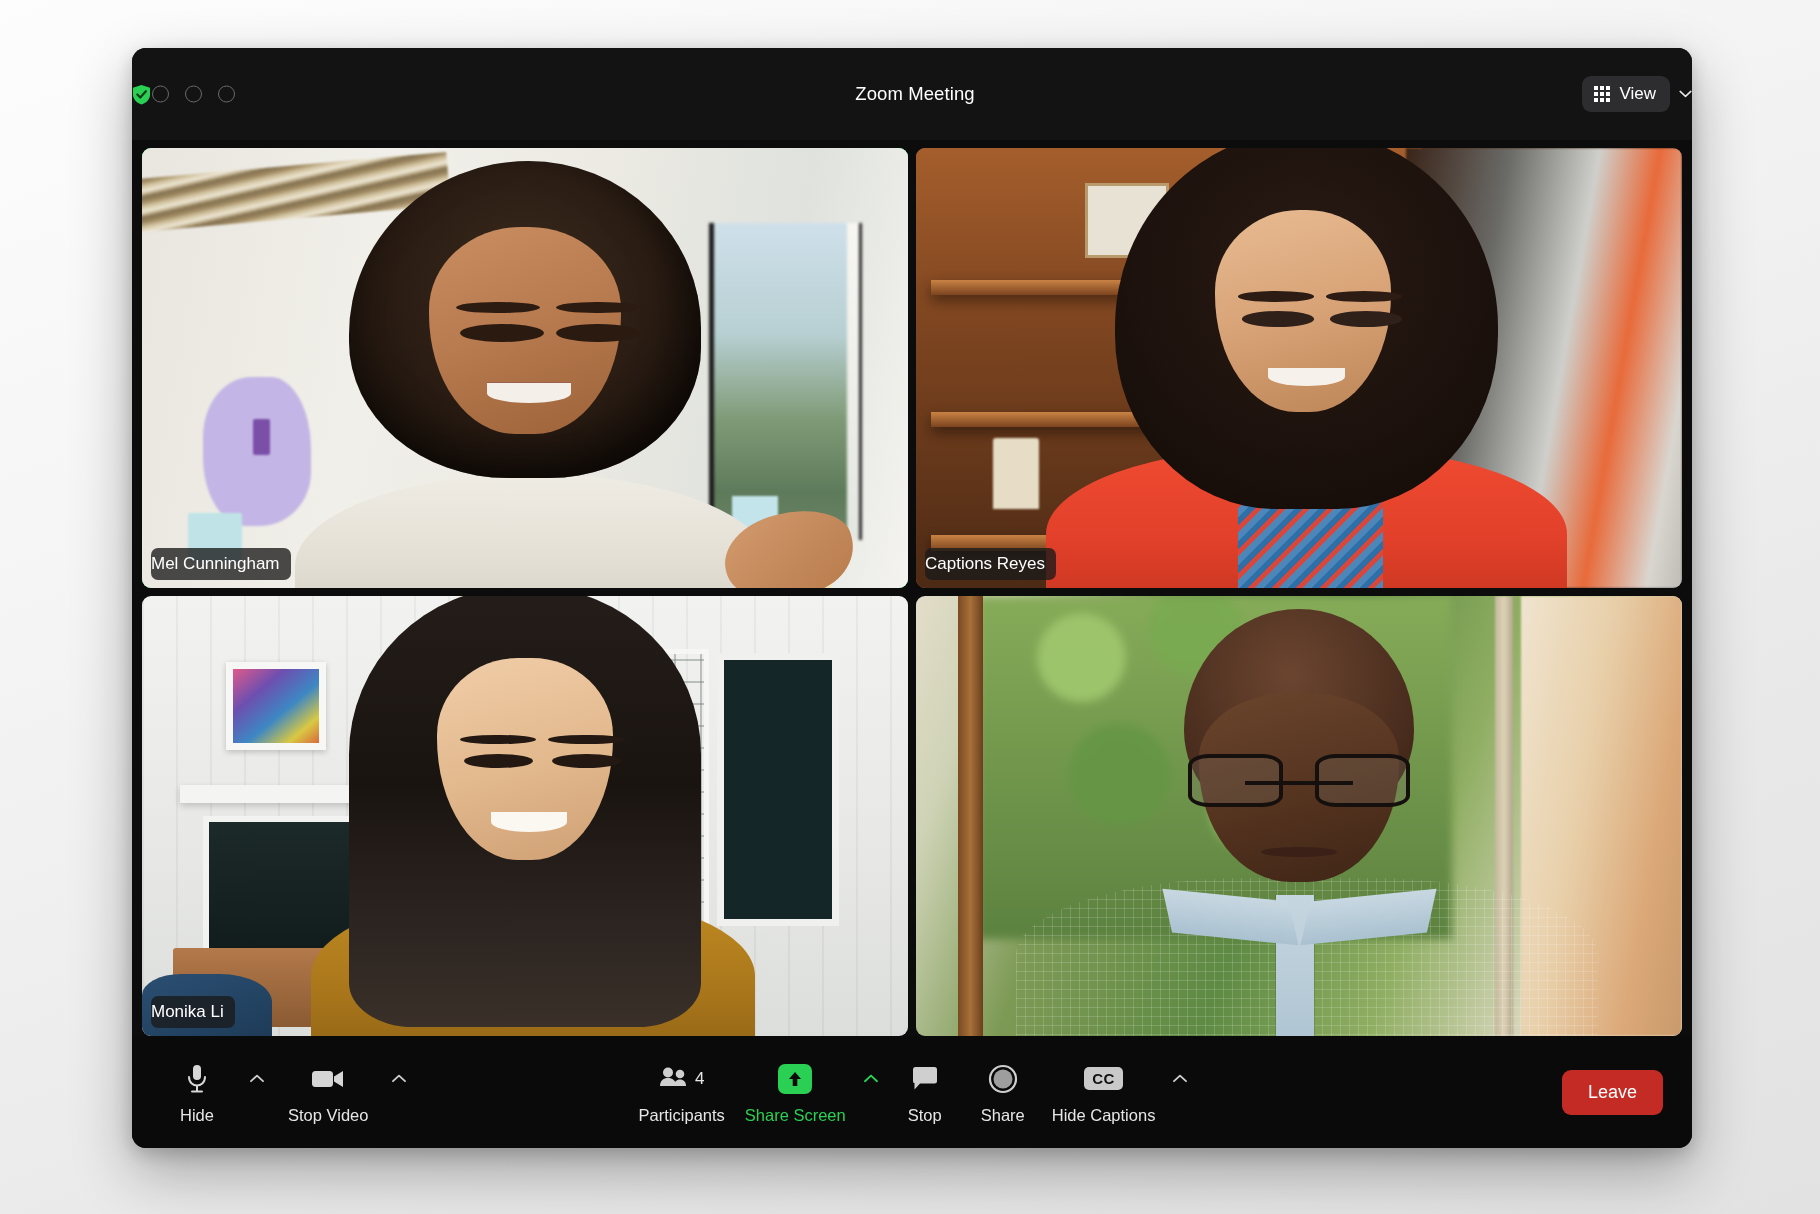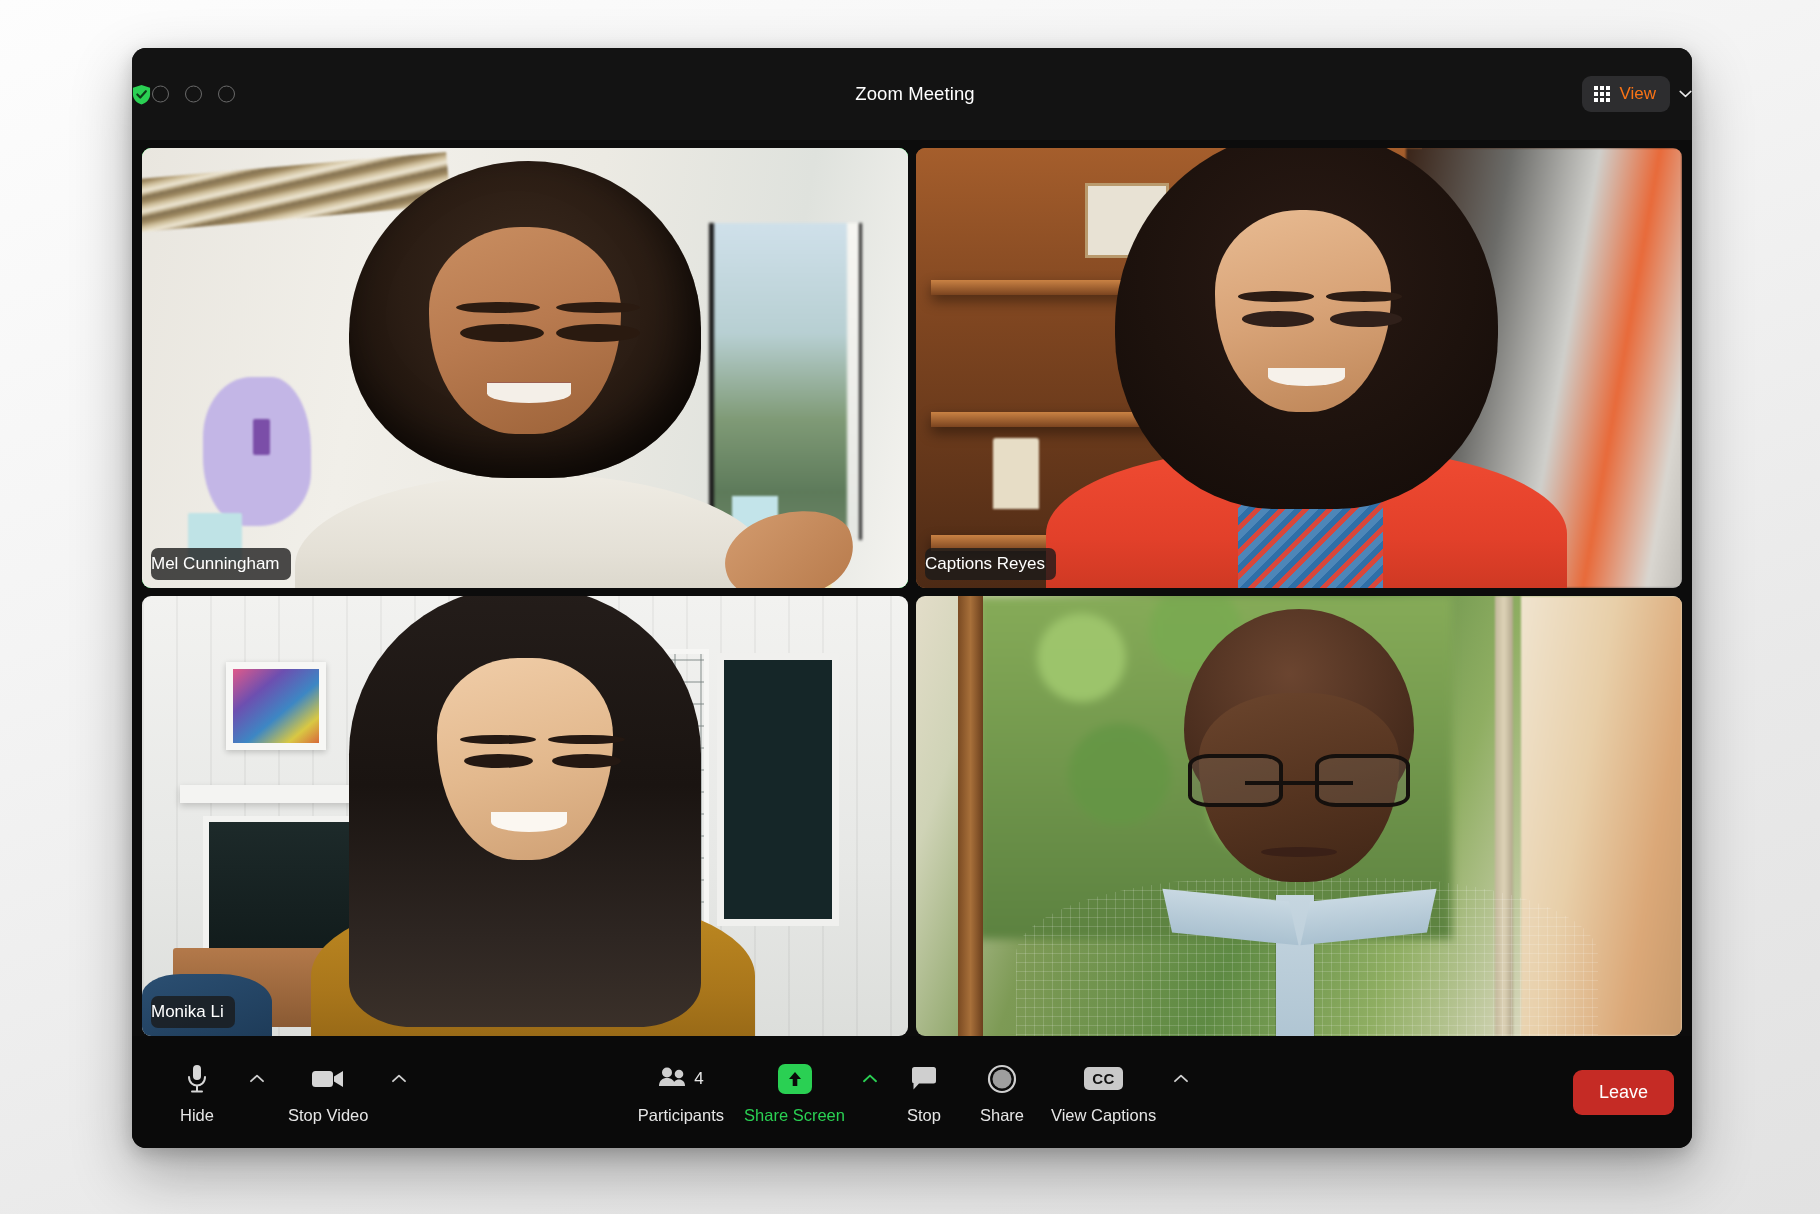--- a/index.html
+++ b/index.html
@@ -99,21 +99,21 @@
     border-radius: 9px;
     cursor: pointer;
   }
   .grid-icon {
     display: grid;
     grid-template-columns: repeat(3, 4px);
     grid-template-rows: repeat(3, 4px);
     gap: 2px;
   }
   .grid-icon i { background: #ffffff; display: block; width: 4px; height: 4px; }
-  .view-label { color: #f97316; font-size: 17px; }
+  .view-label { color: #ffffff; font-size: 17px; }
 
   
   .video-grid {
     flex: 1 1 auto;
     position: relative;
     padding: 8px 10px 0 10px;
     display: grid;
     grid-template-columns: 1fr 1fr;
     grid-template-rows: 1fr 1fr;
     gap: 8px;
@@ -183,21 +183,21 @@
     align-items: center;
   }
 
   .tb-left { position: absolute; left: 26px; display: flex; align-items: flex-start; gap: 6px; }
   .tb-center {
     position: absolute; left: 0; right: 0;
     display: flex; align-items: flex-start; justify-content: center; gap: 0;
     pointer-events: none;
   }
   .tb-center > * { pointer-events: auto; }
-  .tb-right { position: absolute; right: 18px; }
+  .tb-right { position: absolute; right: 29px; }
 
   .tb-item {
     display: flex;
     flex-direction: column;
     align-items: center;
     justify-content: flex-start;
     min-width: 78px;
     cursor: pointer;
     padding: 0 10px;
   }
@@ -780,21 +780,21 @@
             <circle cx="15" cy="15" r="9.5" fill="#9e9e9e"></circle>
           </svg>
         </span>
         <span class="tb-label">Share</span>
       </div>
 
       <div class="tb-item">
         <span class="tb-icon">
           <span class="cc-badge">CC</span>
         </span>
-        <span class="tb-label">View Captions</span>
+        <span class="tb-label">Hide Captions</span>
       </div>
 
       <span class="tb-caret">
         <svg class="caret-svg" viewBox="0 0 14 9" xmlns="http://www.w3.org/2000/svg">
           <path d="M1 7.2 L7 1.6 L13 7.2" fill="none" stroke="#cfcfcf" stroke-width="1.8" stroke-linecap="round" stroke-linejoin="round"></path>
         </svg>
       </span>
     </div>
 
     <div class="tb-right">

